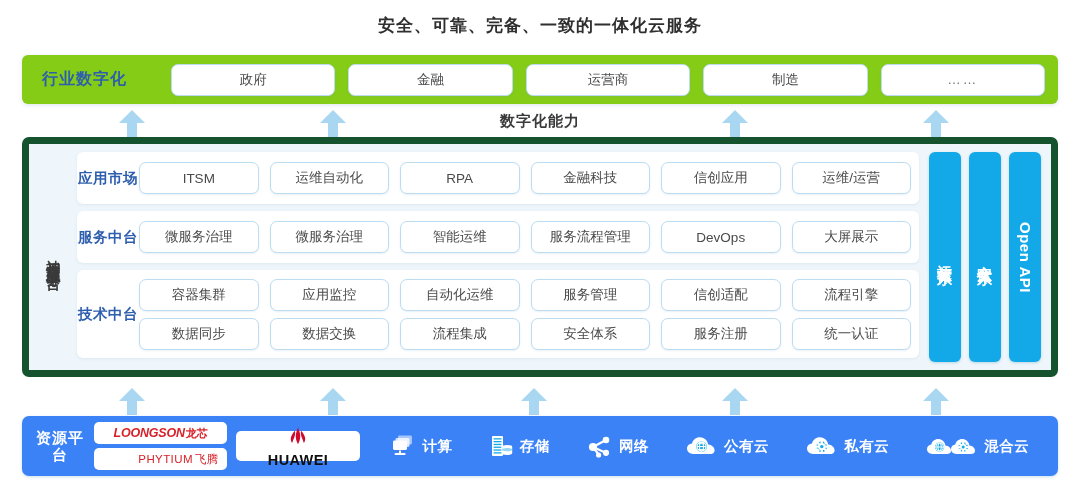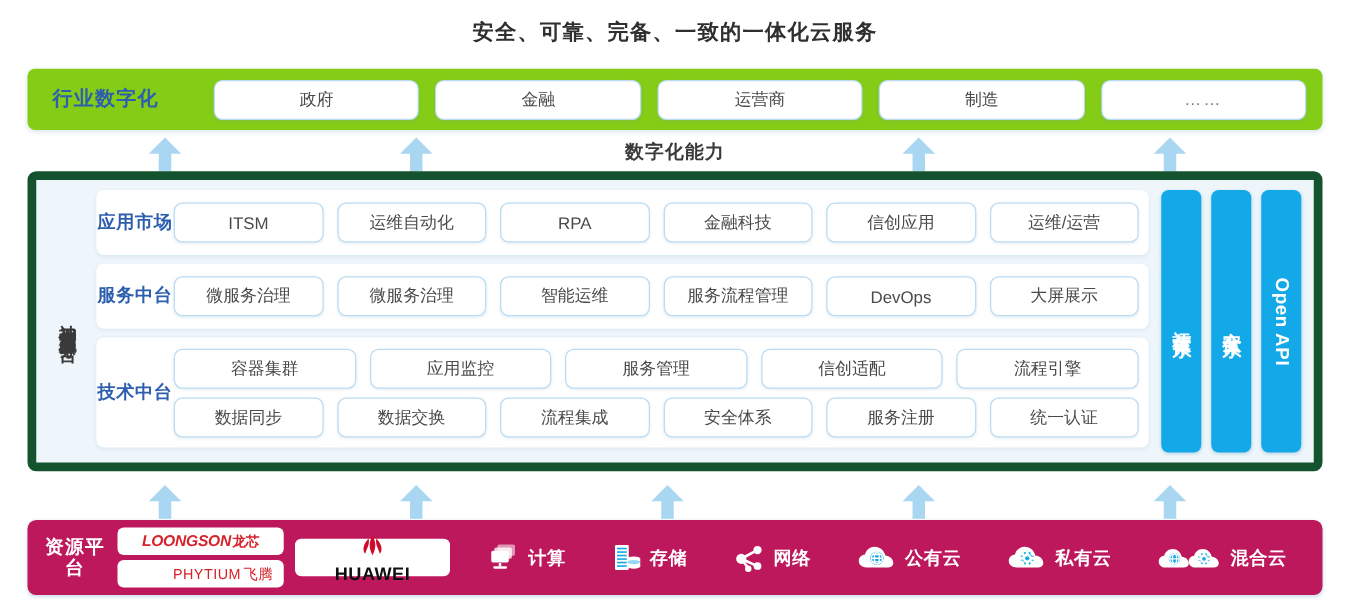--- a/index.html
+++ b/index.html
@@ -139,21 +139,21 @@
     transform:rotate(90deg);
     white-space:nowrap;
     font-size:15px;
     letter-spacing:.5px;
   }
   .vbar.latin{overflow:hidden;}
 
   
   .resource{
     position:absolute;left:22px;top:416px;width:1036px;height:60px;
-    background:#be185d;
+    background:#3b82f6;
     border-radius:7px;
     display:flex;align-items:center;
     box-sizing:border-box;
     box-shadow:0 1px 3px rgba(80,150,190,.3);
   }
   .res-label{
     width:60px;flex:0 0 60px;text-align:center;
     color:#ffffff;font-size:15px;font-weight:bold;line-height:1.15;
     letter-spacing:1px;
     padding-left:8px;box-sizing:content-box;
@@ -264,20 +264,21 @@
             </div>
           </div>
         </div>
 
         <div class="layer tech">
           <div class="layer-label">技术中台</div>
           <div class="layer-rows">
             <div class="layer-row">
               <div class="pill">容器集群</div>
               <div class="pill">应用监控</div>
+              <div class="pill">自动化运维</div>
               <div class="pill">服务管理</div>
               <div class="pill">信创适配</div>
               <div class="pill">流程引擎</div>
             </div>
             <div class="layer-row">
               <div class="pill">数据同步</div>
               <div class="pill">数据交换</div>
               <div class="pill">流程集成</div>
               <div class="pill">安全体系</div>
               <div class="pill">服务注册</div>

